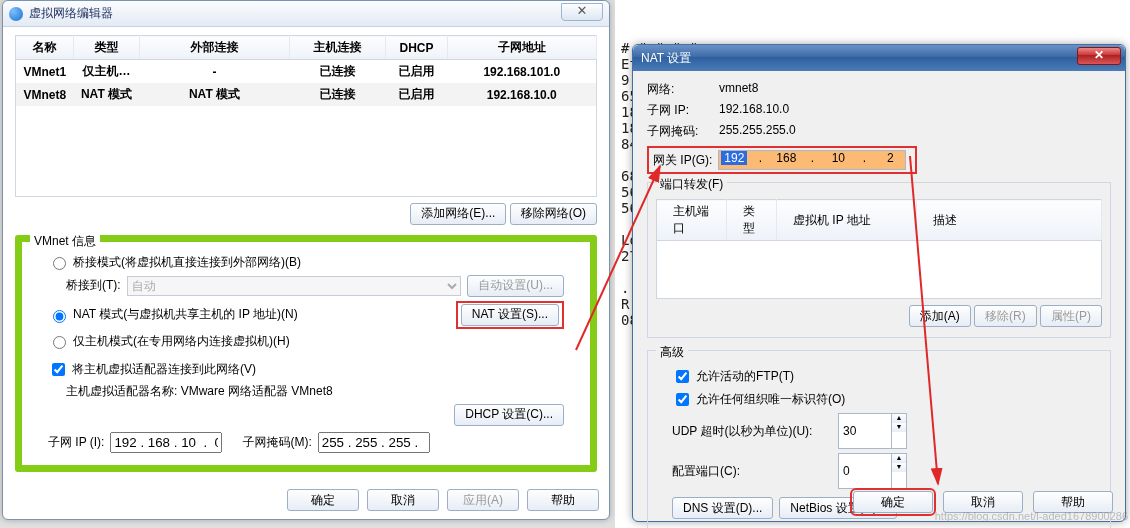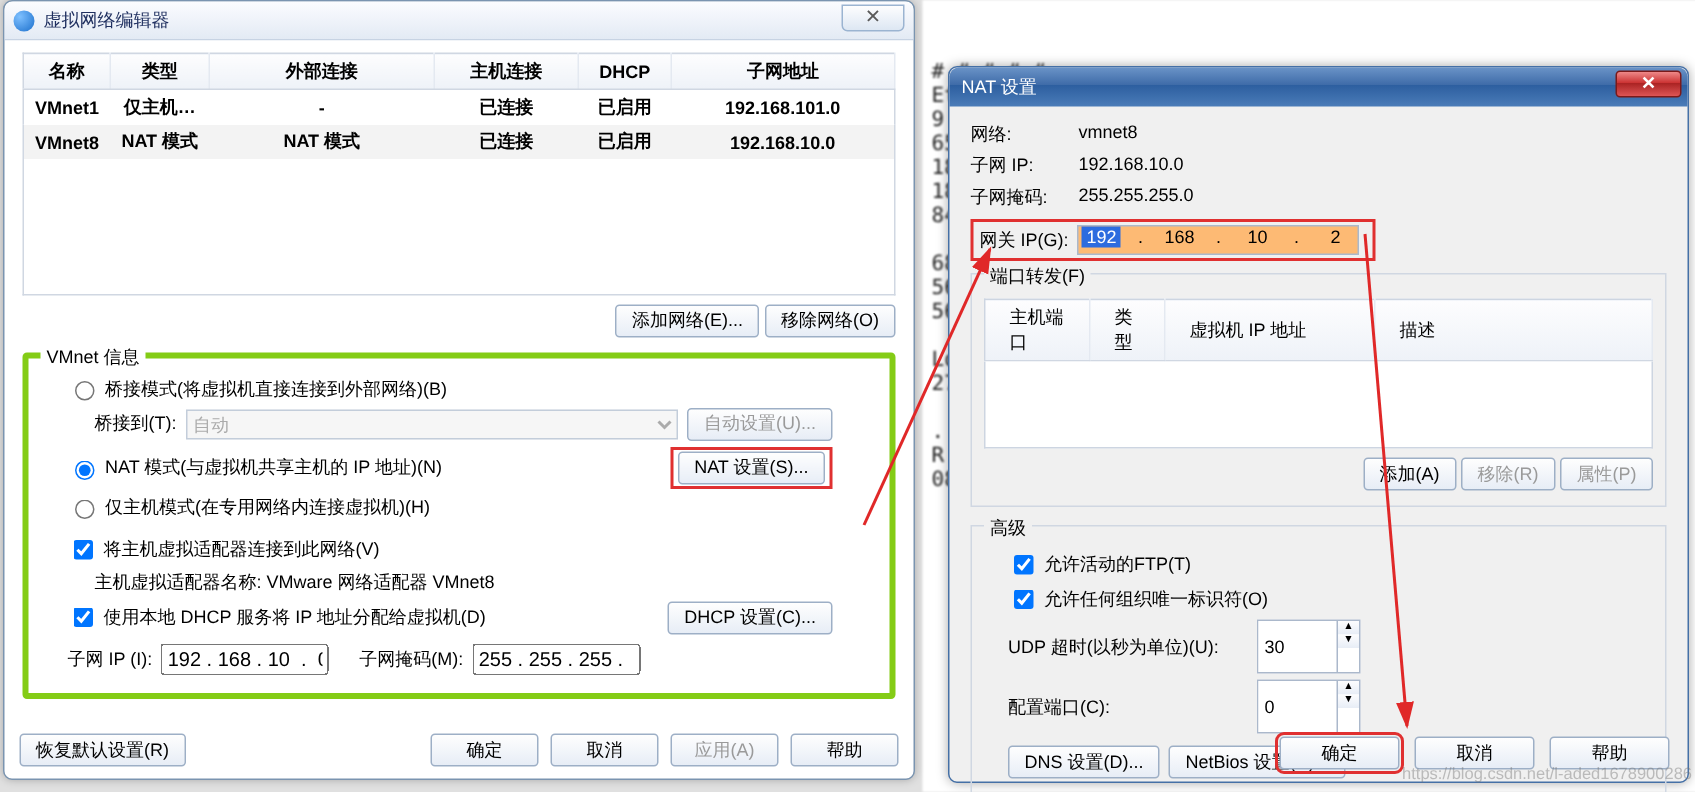--- a/index.html
+++ b/index.html
@@ -80,24 +80,24 @@
     font: inherit;
     height: 22px;
     padding: 0 10px;
     border: 1px solid #9dafc6;
     background: linear-gradient(#fefefe, #e7edf6);
     border-radius: 3px;
   }
   button.win[disabled] { color: #9a9a9a; }
 
   .groupbox {
-    border: 4px solid #84cc16;
+    border: 7px solid #84cc16;
     border-radius: 3px;
     margin-top: 10px;
-    padding: 8px 22px 8px 10px;
+    padding: 8px 10px 8px 10px;
     position: relative;
   }
   .groupbox > .legend {
     position: absolute; top: -9px; left: 8px;
     background: #fff; padding: 0 4px;
   }
 
   .row { display: flex; align-items: center; margin: 4px 16px; gap: 6px; }
   .row label { display: flex; align-items: center; gap: 4px; }
   .row .spacer { flex: 1; }
@@ -318,40 +318,35 @@
         <label>
           <input type="checkbox" checked="" style="">
           <span>将主机虚拟适配器连接到此网络(V)</span>
         </label>
       </div>
       <div class="row" style="padding-left:18px">
         <span>主机虚拟适配器名称: VMware 网络适配器 VMnet8</span>
       </div>
 
       <div class="row">
-        <label>
-          <input type="checkbox" checked="" style="">
-          <span>使用本地 DHCP 服务将 IP 地址分配给虚拟机(D)</span>
-        </label>
         <span class="spacer"></span>
         <button class="win">DHCP 设置(C)...</button>
       </div>
 
       <div class="row" style="margin-top:6px">
         <span>子网 IP (I):</span>
         <input class="field" style="width: 112px; text-align: center;" value="192 . 168 . 10  .  0">
         <span style="width:8px"></span>
         <span>子网掩码(M):</span>
         <input class="field" style="width: 112px; text-align: center;" value="255 . 255 . 255 .  0">
       </div>
     </div>
   </div>
 
   <div class="bottom-bar">
-    <button class="win">恢复默认设置(R)</button>
     <span class="spacer"></span>
     <button class="win" style="width:72px">确定</button>
     <button class="win" style="width:72px">取消</button>
     <button class="win" style="width:72px" disabled="">应用(A)</button>
     <button class="win" style="width:72px">帮助</button>
   </div>
 </div>
 
 <div class="dlg-right">
   <div class="titlebar2">

